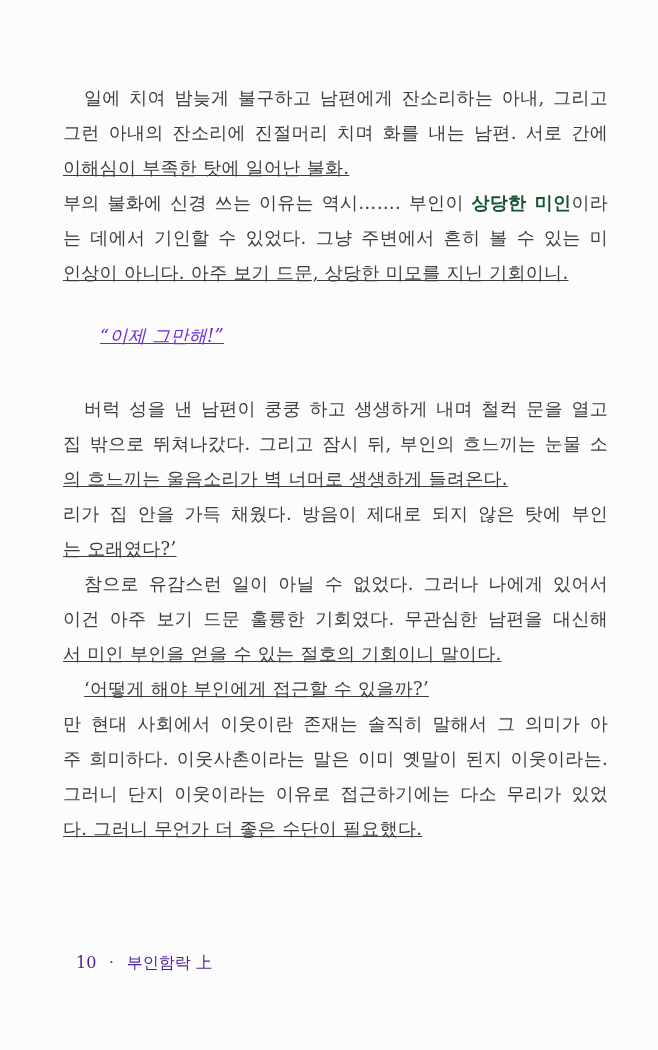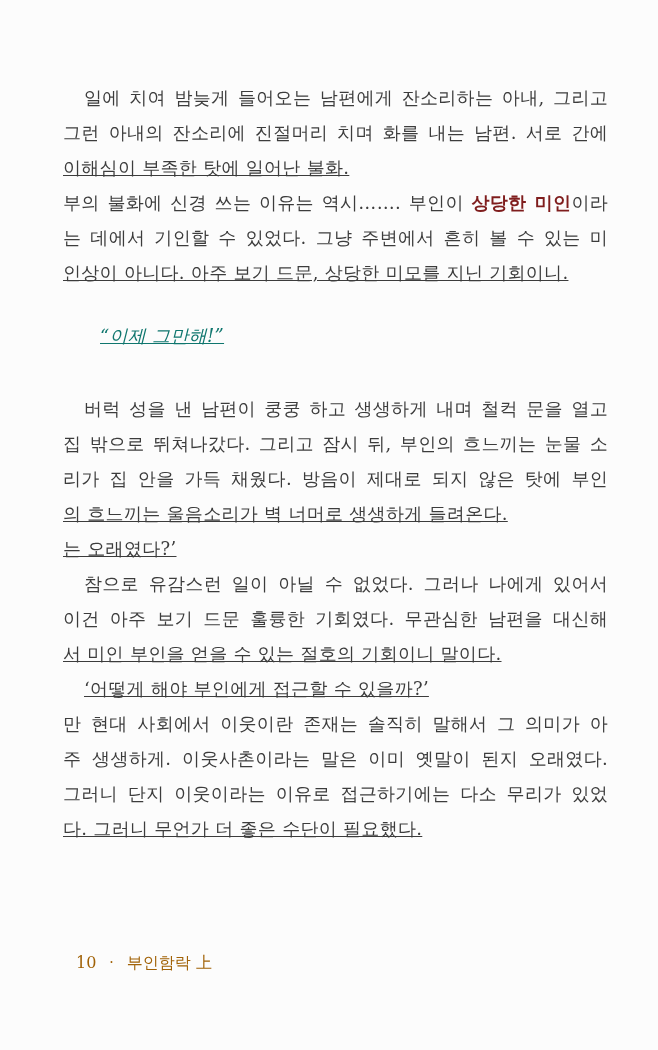--- a/index.html
+++ b/index.html
@@ -46,88 +46,88 @@
   .line.indent {
     text-indent: 21px;
   }
   .quote {
     margin: 28px 0 38px 0;
     padding: 0;
   }
   .quote .line {
     font-style: italic;
     text-indent: 37px;
-    color: #0f766e;
+    color: #6d28d9;
   }
   .emph {
     font-weight: bold;
-    color: #7f1d1d;
+    color: #14532d;
   }
   .page-footer {
     position: absolute;
     left: 76px;
     top: 948px;
     display: flex;
     gap: 13px;
     font-size: 16px;
     line-height: 30px;
-    color: #a16207;
+    color: #4c1d95;
   }
   .page-footer .dot {
     font-size: 14px;
     position: relative;
     top: -1px;
   }
 </style>
 </head>
 <body>
 
 <div class="page">
   <main class="text-block">
 
     <p class="para">
-      <span class="line full indent">일에 치여 밤늦게 들어오는 남편에게 잔소리하는 아내, 그리고</span>
+      <span class="line full indent">일에 치여 밤늦게 불구하고 남편에게 잔소리하는 아내, 그리고</span>
       <span class="line full">그런 아내의 잔소리에 진절머리 치며 화를 내는 남편. 서로 간에</span>
       <span class="line last">이해심이 부족한 탓에 일어난 불화.</span>
     </p>
 
     <p class="para">
       <span class="line full"><span>부의 불화에 신경 쓰는 이유는 역시……. 부인이 </span><span class="emph">상당한 미인</span><span>이라</span></span>
       <span class="line full">는 데에서 기인할 수 있었다. 그냥 주변에서 흔히 볼 수 있는 미</span>
       <span class="line last">인상이 아니다. 아주 보기 드문, 상당한 미모를 지닌 기회이니.</span>
     </p>
 
     <p class="para quote">
       <span class="line last">“이제 그만해!”</span>
     </p>
 
     <p class="para">
       <span class="line full indent">버럭 성을 낸 남편이 쿵쿵 하고 생생하게 내며 철컥 문을 열고</span>
       <span class="line full">집 밖으로 뛰쳐나갔다. 그리고 잠시 뒤, 부인의 흐느끼는 눈물 소</span>
+      <span class="line last">의 흐느끼는 울음소리가 벽 너머로 생생하게 들려온다.</span>
       <span class="line full">리가 집 안을 가득 채웠다. 방음이 제대로 되지 않은 탓에 부인</span>
-      <span class="line last">의 흐느끼는 울음소리가 벽 너머로 생생하게 들려온다.</span>
     </p>
 
     <p class="para">
       <span class="line last">는 오래였다?’</span>
     </p>
 
     <p class="para">
       <span class="line full indent">참으로 유감스런 일이 아닐 수 없었다. 그러나 나에게 있어서</span>
       <span class="line full">이건 아주 보기 드문 훌륭한 기회였다. 무관심한 남편을 대신해</span>
       <span class="line last">서 미인 부인을 얻을 수 있는 절호의 기회이니 말이다.</span>
     </p>
 
     <p class="para">
       <span class="line last indent">‘어떻게 해야 부인에게 접근할 수 있을까?’</span>
     </p>
 
     <p class="para">
       <span class="line full">만 현대 사회에서 이웃이란 존재는 솔직히 말해서 그 의미가 아</span>
-      <span class="line full">주 생생하게. 이웃사촌이라는 말은 이미 옛말이 된지 오래였다.</span>
+      <span class="line full">주 희미하다. 이웃사촌이라는 말은 이미 옛말이 된지 이웃이라는.</span>
       <span class="line full">그러니 단지 이웃이라는 이유로 접근하기에는 다소 무리가 있었</span>
       <span class="line last">다. 그러니 무언가 더 좋은 수단이 필요했다.</span>
     </p>
 
   </main>
 
   <footer class="page-footer">
     <span>10</span>
     <span class="dot">·</span>
     <span>부인함락 上</span>

